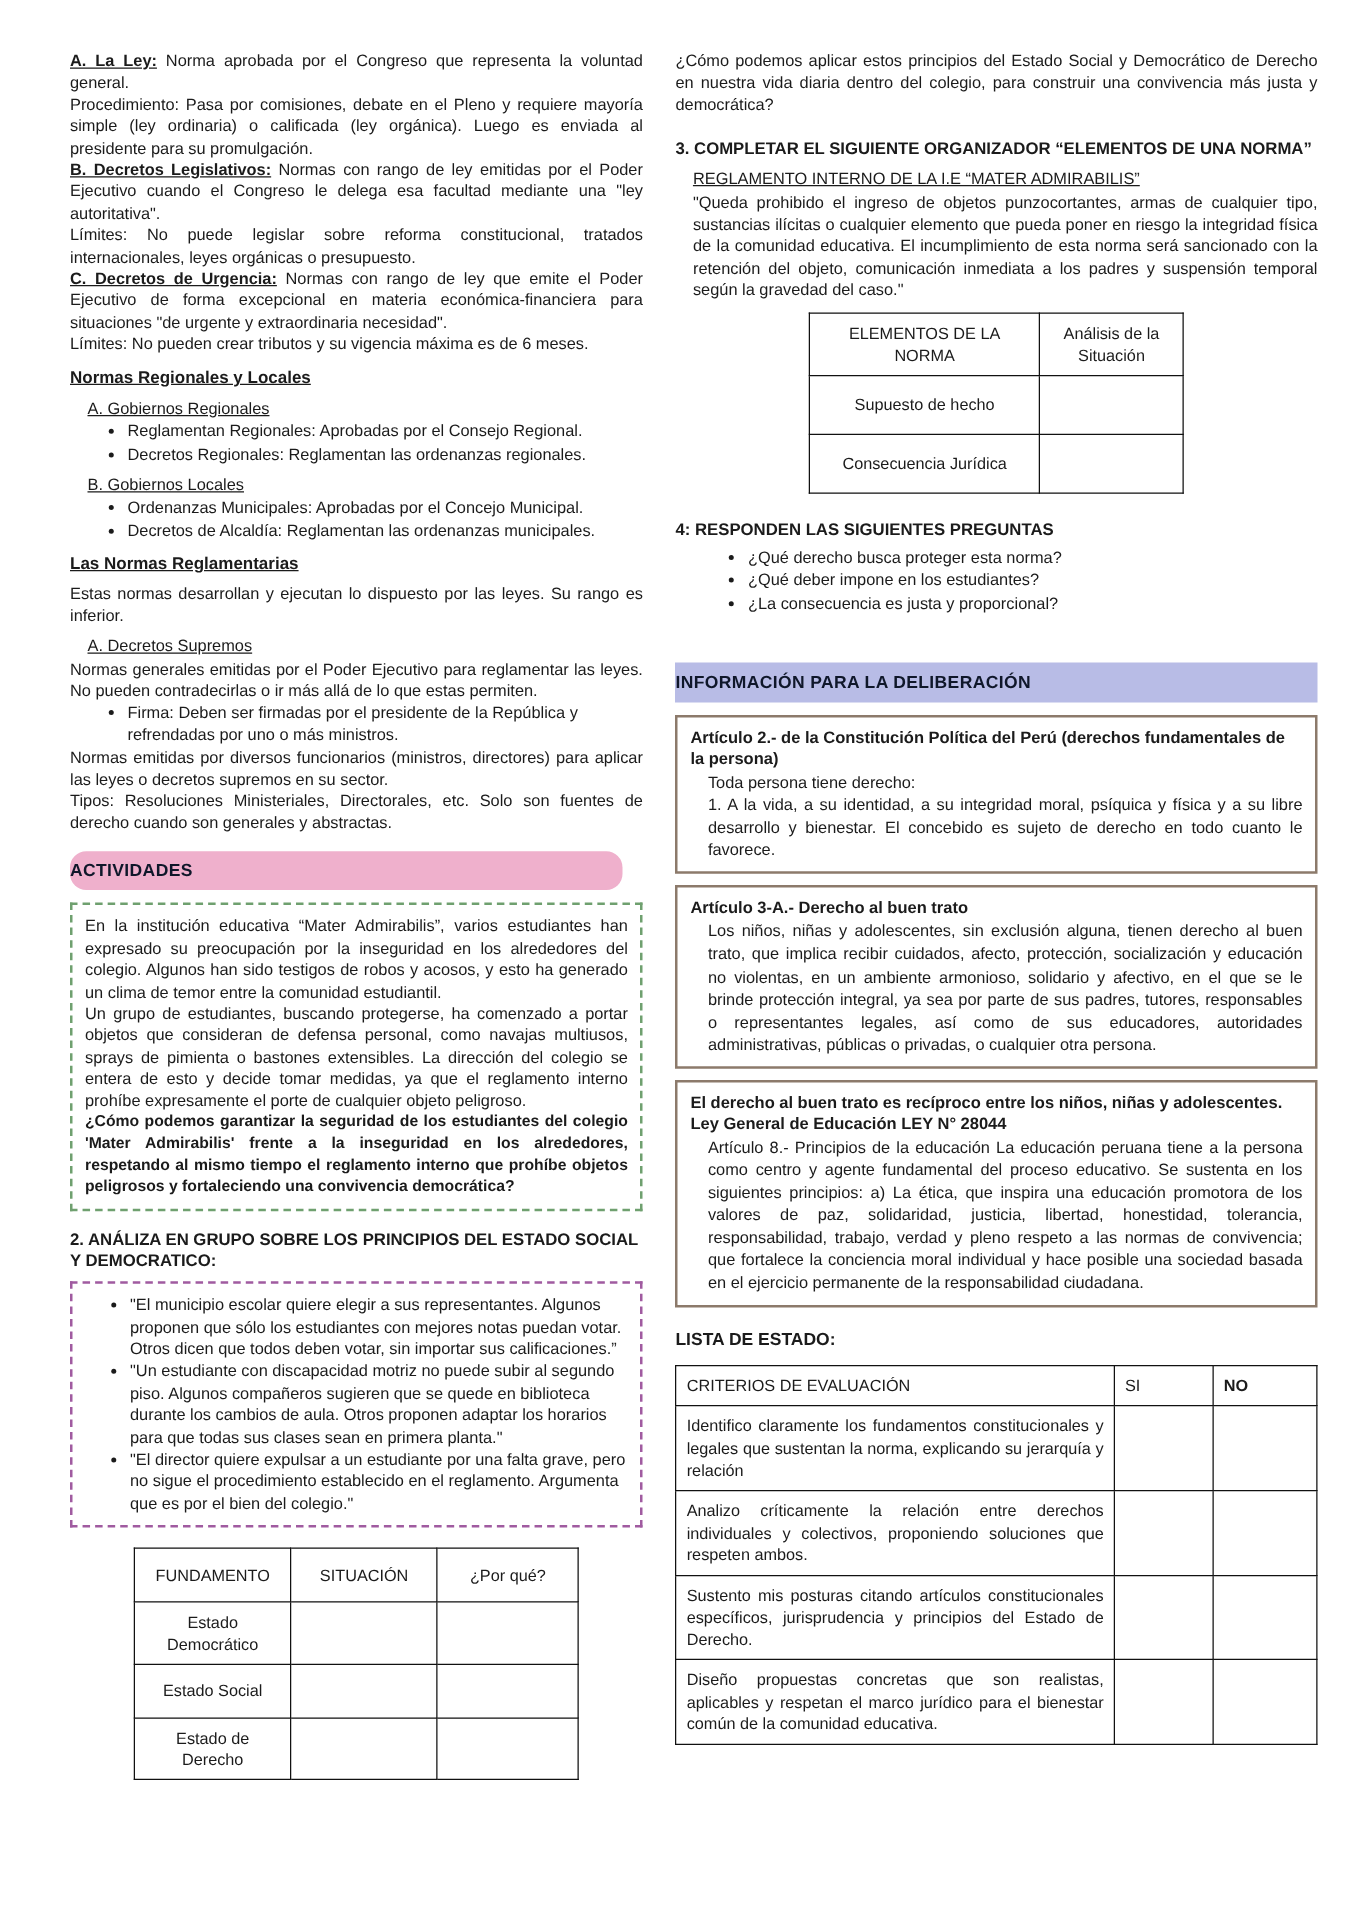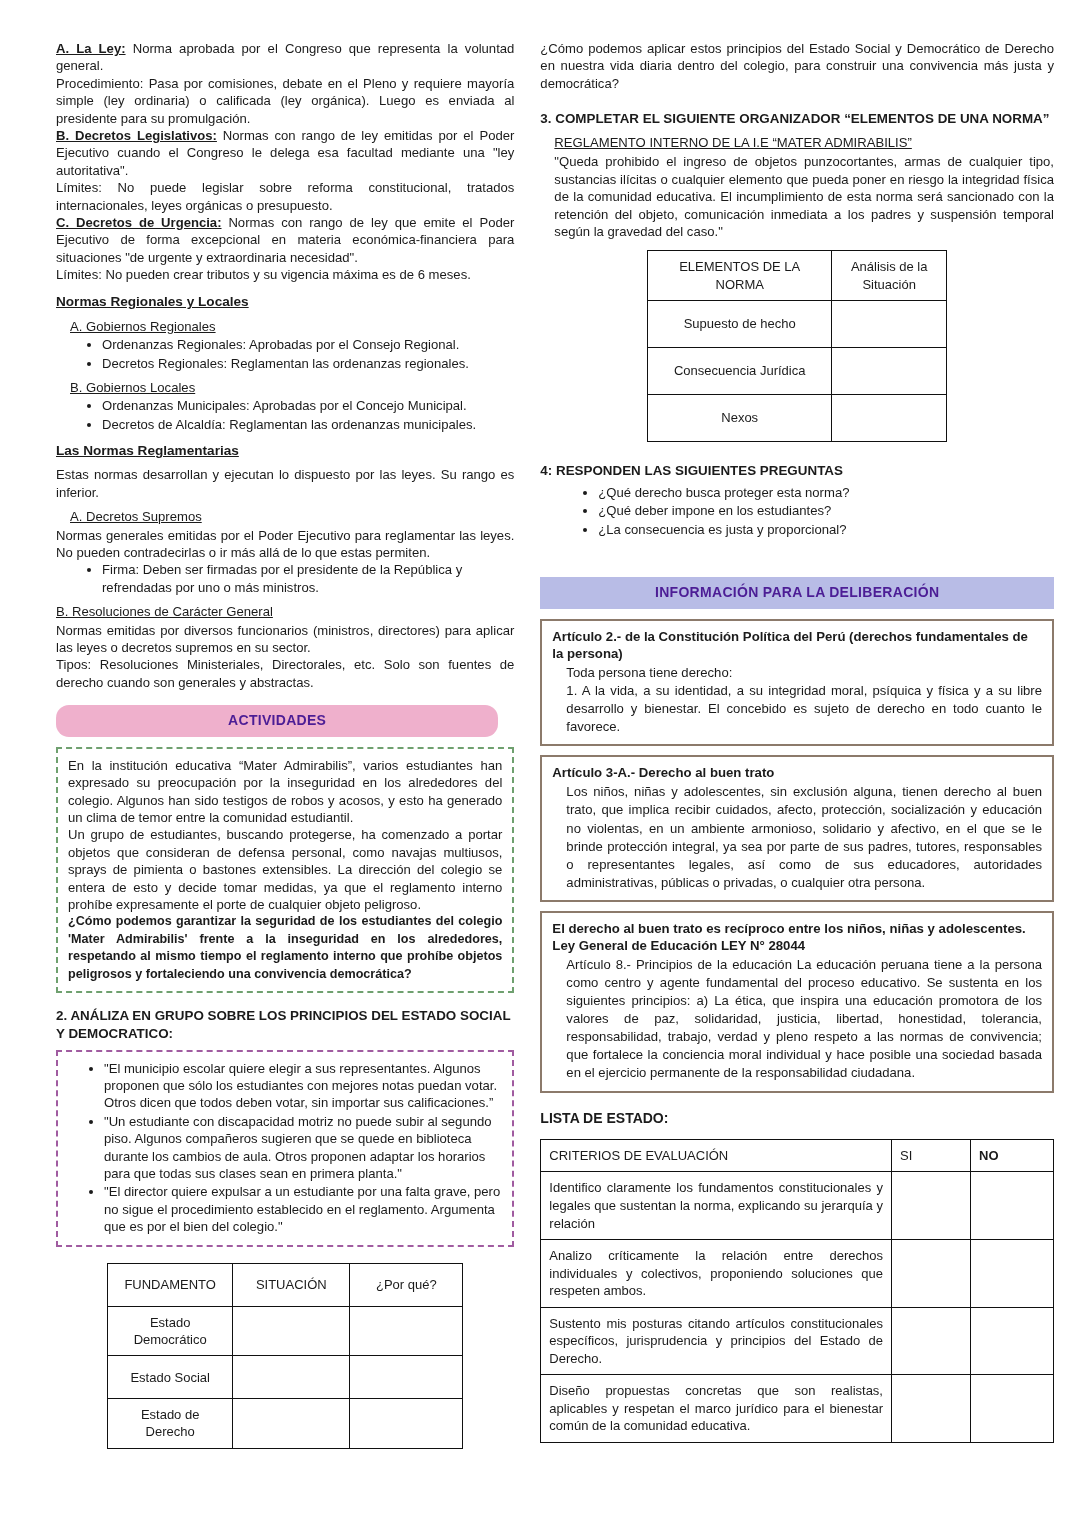--- a/index.html
+++ b/index.html
@@ -64,26 +64,25 @@
     margin: 0 0 0 0;
     padding-left: 46px;
     list-style-type: disc;
   }
   ul.bul li { margin: 0 0 1px 0; text-align: left; }
 
   .indent { padding-left: 14px; }
 
   
   .banner {
-    text-align: center;
     font-weight: bold;
     letter-spacing: 0.3px;
     font-size: 14px;
     padding: 6px 0 7px 0;
-    color: #4c1d95;
+    color: #0f172a;
   }
   .banner-pink { background: #efb0cc; margin: 14px 16px 10px 0; border-radius: 13px; }
   .banner-lav  { background: #b8bce6; margin: 0 0 10px 0; }
 
   
   .dash-green {
     border: 2px dashed #6fa06f;
     padding: 8px 10px 8px 10px;
     margin-top: 7px;
   }
@@ -178,40 +177,39 @@
       <p class="just"><span class="u b">B. Decretos Legislativos:</span><span> Normas con rango de ley emitidas por el Poder Ejecutivo cuando el Congreso le delega esa facultad mediante una "ley autoritativa".</span></p>
       <p class="just"><span>Límites:</span><span> No puede legislar sobre reforma constitucional, tratados internacionales, leyes orgánicas o presupuesto.</span></p>
       <p class="just"><span class="u b">C. Decretos de Urgencia:</span><span> Normas con rango de ley que emite el Poder Ejecutivo de forma excepcional en materia económica-financiera para situaciones "de urgente y extraordinaria necesidad".</span></p>
       <p class="just"><span>Límites:</span><span> No pueden crear tributos y su vigencia máxima es de 6 meses.</span></p>
     </div>
 
     <div class="hdr-bold-u">Normas Regionales y Locales</div>
 
     <div class="sub-u">A. Gobiernos Regionales</div>
     <ul class="bul">
-      <li>Ordenanzas Regionales: Aprobadas por el Consejo Regional.</li>
+      <li>Reglamentan Regionales: Aprobadas por el Consejo Regional.</li>
       <li>Decretos Regionales: Reglamentan las ordenanzas regionales.</li>
     </ul>
 
     <div class="sub-u">B. Gobiernos Locales</div>
     <ul class="bul">
       <li>Ordenanzas Municipales: Aprobadas por el Concejo Municipal.</li>
       <li>Decretos de Alcaldía: Reglamentan las ordenanzas municipales.</li>
     </ul>
 
     <div class="hdr-bold-u">Las Normas Reglamentarias</div>
     <p class="just">Estas normas desarrollan y ejecutan lo dispuesto por las leyes. Su rango es inferior.</p>
 
     <div class="sub-u">A. Decretos Supremos</div>
     <p class="just">Normas generales emitidas por el Poder Ejecutivo para reglamentar las leyes. No pueden contradecirlas o ir más allá de lo que estas permiten.</p>
     <ul class="bul">
       <li>Firma: Deben ser firmadas por el presidente de la República y refrendadas por uno o más ministros.</li>
     </ul>
 
-    <div class="sub-u" style="padding-left:0;">B. Resoluciones de Carácter General</div>
     <p class="just">Normas emitidas por diversos funcionarios (ministros, directores) para aplicar las leyes o decretos supremos en su sector.</p>
     <p class="just">Tipos: Resoluciones Ministeriales, Directorales, etc. Solo son fuentes de derecho cuando son generales y abstractas.</p>
 
     <div class="banner banner-pink">ACTIVIDADES</div>
 
 
     <div class="dash-green">
       <p class="just">En la institución educativa “Mater Admirabilis”, varios estudiantes han expresado su preocupación por la inseguridad en los alrededores del colegio. Algunos han sido testigos de robos y acosos, y esto ha generado un clima de temor entre la comunidad estudiantil.</p>
       <p class="just">Un grupo de estudiantes, buscando protegerse, ha comenzado a portar objetos que consideran de defensa personal, como navajas multiusos, sprays de pimienta o bastones extensibles. La dirección del colegio se entera de esto y decide tomar medidas, ya que el reglamento interno prohíbe expresamente el porte de cualquier objeto peligroso.</p>
       <p class="qbold">¿Cómo podemos garantizar la seguridad de los estudiantes del colegio 'Mater Admirabilis' frente a la inseguridad en los alrededores, respetando al mismo tiempo el reglamento interno que prohíbe objetos peligrosos y fortaleciendo una convivencia democrática?</p>
@@ -272,24 +270,20 @@
           <td class="c2">Análisis de la Situación</td>
         </tr>
         <tr>
           <td>Supuesto de hecho</td>
           <td></td>
         </tr>
         <tr>
           <td>Consecuencia Jurídica</td>
           <td></td>
         </tr>
-        <tr>
-          <td>Nexos</td>
-          <td></td>
-        </tr>
       </tbody>
     </table>
 
     <div class="spacer-md"></div>
 
     <h3 class="sec">4: RESPONDEN LAS SIGUIENTES PREGUNTAS</h3>
     <ul class="bul" style="padding-left:58px; margin-top:4px;">
       <li>¿Qué derecho busca proteger esta norma?</li>
       <li>¿Qué deber impone en los estudiantes?</li>
       <li>¿La consecuencia es justa y proporcional?</li>

